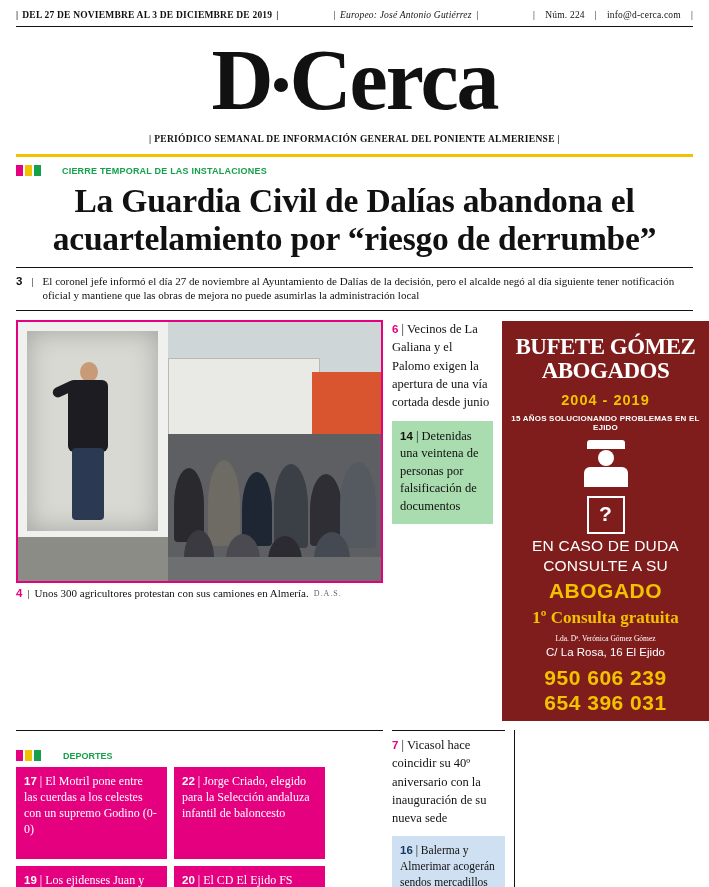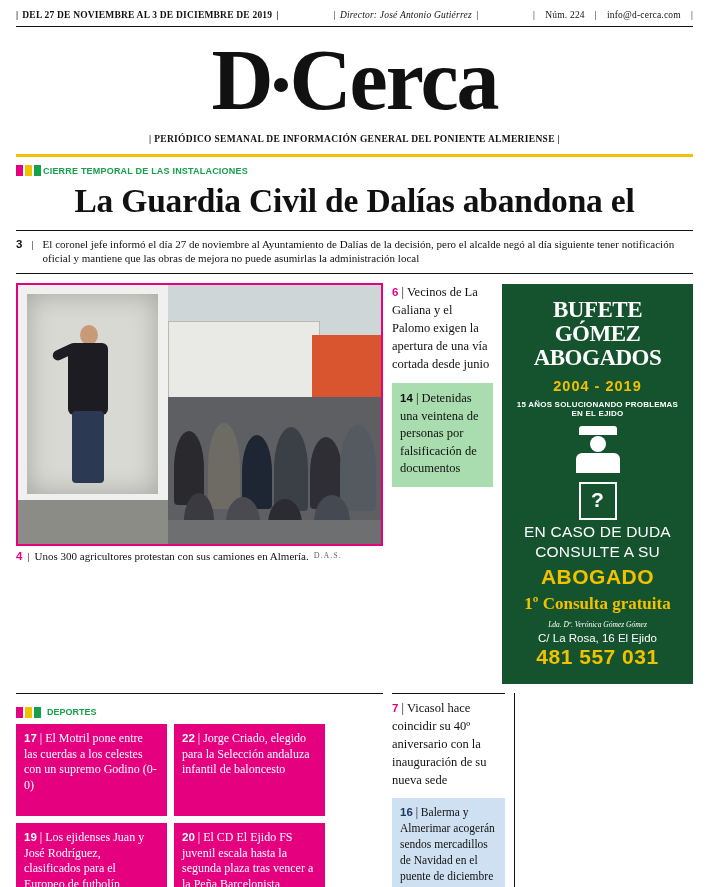--- a/index.html
+++ b/index.html
@@ -46,21 +46,21 @@
   .tagline{
     margin-top:14px;
     font-size:9.5px;font-weight:bold;letter-spacing:.3px;
     text-transform:uppercase;
     padding-bottom:6px;
   }
   .rule-yellow{height:3px;background:#f2c200;margin-top:4px;}
 
   
   .kicker{
-    display:flex;align-items:center;gap:2px;margin-top:8px;
+    display:flex;align-items:center;gap:21px;margin-top:8px;
   }
   .flagsq{display:flex;gap:2px;}
   .flagsq i{display:block;width:7px;height:11px;}
   .kicker .txt{
     font-family:"Liberation Sans",sans-serif;
     font-size:9px;font-weight:bold;color:#15a04a;letter-spacing:.2px;
     text-transform:uppercase;
   }
 
   
@@ -124,45 +124,45 @@
   }
   .brief .pg{color:#e4007f;}
   .brief-green{
     background:#a9dcae;padding:7px 8px 9px 8px;margin-top:10px;
     font-size:12.5px;line-height:1.4;
   }
   .brief-green .pg{color:#111;}
 
   
   .ad{
-    width:191px;height:400px;background:#14532d;color:#fff;text-align:center;
+    width:207px;height:400px;background:#7f1d1d;color:#fff;text-align:center;
     box-sizing:border-box;padding:10px 8px;margin-top:1px;position:relative;
   }
   .ad h2{font-family:"Liberation Serif",serif;font-weight:bold;font-size:23px;line-height:1.05;margin:4px 0 0 0;letter-spacing:-.5px;}
   .ad .years{font-family:"Liberation Sans",sans-serif;font-weight:bold;font-size:14.5px;color:#f2c200;margin-top:8px;letter-spacing:1px;}
   .ad .sub{font-family:"Liberation Sans",sans-serif;font-size:8px;font-weight:bold;margin-top:6px;letter-spacing:.2px;}
   .ad .figure{margin:8px auto 2px auto;width:56px;}
   .ad .fig-hat{width:38px;height:9px;background:#fff;margin:0 auto;border-radius:3px 3px 0 0;}
   .ad .fig-head{width:16px;height:16px;background:#fff;border-radius:50%;margin:1px auto 0 auto;}
   .ad .fig-body{width:44px;height:20px;background:#fff;margin:1px auto 0 auto;border-radius:6px 6px 0 0;}
   .ad .qbox{width:34px;height:34px;border:2px solid #fff;margin:9px auto 0 auto;font-family:"Liberation Sans",sans-serif;
      font-size:21px;font-weight:bold;line-height:32px;}
   .ad .l1{font-family:"Liberation Sans",sans-serif;font-size:15.5px;margin-top:3px;letter-spacing:.2px;}
   .ad .l2{font-family:"Liberation Sans",sans-serif;font-size:15.5px;margin-top:2px;letter-spacing:.2px;}
   .ad .l3{font-family:"Liberation Sans",sans-serif;font-weight:bold;font-size:21px;color:#f2c200;margin-top:4px;letter-spacing:.5px;}
   .ad .l4{font-family:"Liberation Serif",serif;font-weight:bold;font-size:17px;color:#f2c200;margin-top:5px;}
-  .ad .small{font-size:7.5px;margin-top:6px;font-style:italic;}
+  .ad .small{font-size:7.5px;margin-top:6px;}
   .ad .addr{font-family:"Liberation Sans",sans-serif;font-size:11.5px;margin-top:3px;}
   .ad .phone{font-family:"Liberation Sans",sans-serif;font-weight:bold;font-size:21px;color:#f2c200;margin-top:8px;letter-spacing:.5px;}
   .ad .phone2{font-family:"Liberation Sans",sans-serif;font-weight:bold;font-size:21px;color:#f2c200;margin-top:1px;letter-spacing:.5px;}
 
   
   .bottom{display:flex;gap:9px;margin-top:9px;}
   .sports{width:367px;}
-  .sports-head{display:flex;align-items:center;gap:6px;border-top:1px solid #111;padding-top:13px;}
+  .sports-head{display:flex;align-items:center;gap:22px;border-top:1px solid #111;padding-top:19px;}
   .sports-head .txt{font-family:"Liberation Sans",sans-serif;font-size:9px;font-weight:bold;color:#15a04a;text-transform:uppercase;}
   .sp-grid{display:flex;flex-wrap:wrap;gap:7px;margin-top:6px;}
   .sp-box{width:151px;height:92px;background:#e4007f;color:#fff;box-sizing:border-box;padding:7px 8px;
       font-size:12px;line-height:1.32;}
   .sp-box .pg{color:#fff;font-family:"Liberation Sans",sans-serif;font-weight:bold;}
 
   .midcol{width:113px;border-top:1px solid #111;padding-top:5px;}
   .midcol .brief2{font-size:12.5px;line-height:1.45;}
   .midcol .pg{color:#e4007f;}
   .blue-box{background:#cfe0f2;padding:7px 8px;margin-top:9px;font-size:11.5px;line-height:1.38;}
@@ -175,21 +175,21 @@
 <div class="page">
 
   <div class="topbar">
     <div class="seg left">
       <span class="bar">|</span>
       <span>DEL 27 DE NOVIEMBRE AL 3 DE DICIEMBRE DE 2019</span>
       <span class="bar">|</span>
     </div>
     <div class="seg mid">
       <span class="bar">|</span>
-      <span>Director: José Antonio Gutiérrez</span>
+      <span>Europeo: José Antonio Gutiérrez</span>
       <span class="bar">|</span>
     </div>
     <div class="seg right">
       <span class="bar">|</span>
       <span class="num">Núm. 224</span>
       <span class="bar">|</span>
       <span class="mail">info@d-cerca.com</span>
       <span class="bar">|</span>
     </div>
   </div>
@@ -208,20 +208,21 @@
     <span class="flagsq">
       <i style="background:#e4007f"></i>
         <i style="background:#f2c200"></i>
         <i style="background:#15a04a"></i>
     </span>
     <span class="txt">CIERRE TEMPORAL DE LAS INSTALACIONES</span>
   </div>
 
   <h1 class="head">
     <span>La Guardia Civil de Dalías abandona el</span><br>
+    <span>acuartelamiento por “riesgo de derrumbe”</span>
   </h1>
   <div class="head-rule"></div>
 
   <div class="sumario">
     <span class="pg">3</span>
     <span class="sep">|</span>
     <span>El coronel jefe informó el día 27 de noviembre al Ayuntamiento de Dalías de la decisión, pero el alcalde negó al día siguiente tener notificación oficial y mantiene que las obras de mejora no puede asumirlas la administración local</span>
   </div>
 
   <div class="grid">
@@ -289,21 +290,22 @@
             <div class="fig-head"></div>
             <div class="fig-body"></div>
         </div>
         <div class="qbox">?</div>
         <div class="l1">EN CASO DE DUDA</div>
         <div class="l2">CONSULTE A SU</div>
         <div class="l3">ABOGADO</div>
         <div class="l4">1º Consulta gratuita</div>
         <div class="small">Lda. Dª. Verónica Gómez Gómez</div>
         <div class="addr">C/ La Rosa, 16 El Ejido</div>
-        <div class="phone2">481 557 031</div>
+        <div class="phone">950 606 239</div>
+        <div class="phone2">654 396 031</div>
       </div>
     </div>
   </div>
 
   <div class="bottom">
 
     <div class="sports">
       <div class="sports-head">
         <span class="flagsq">
           <i style="background:#e4007f"></i>

